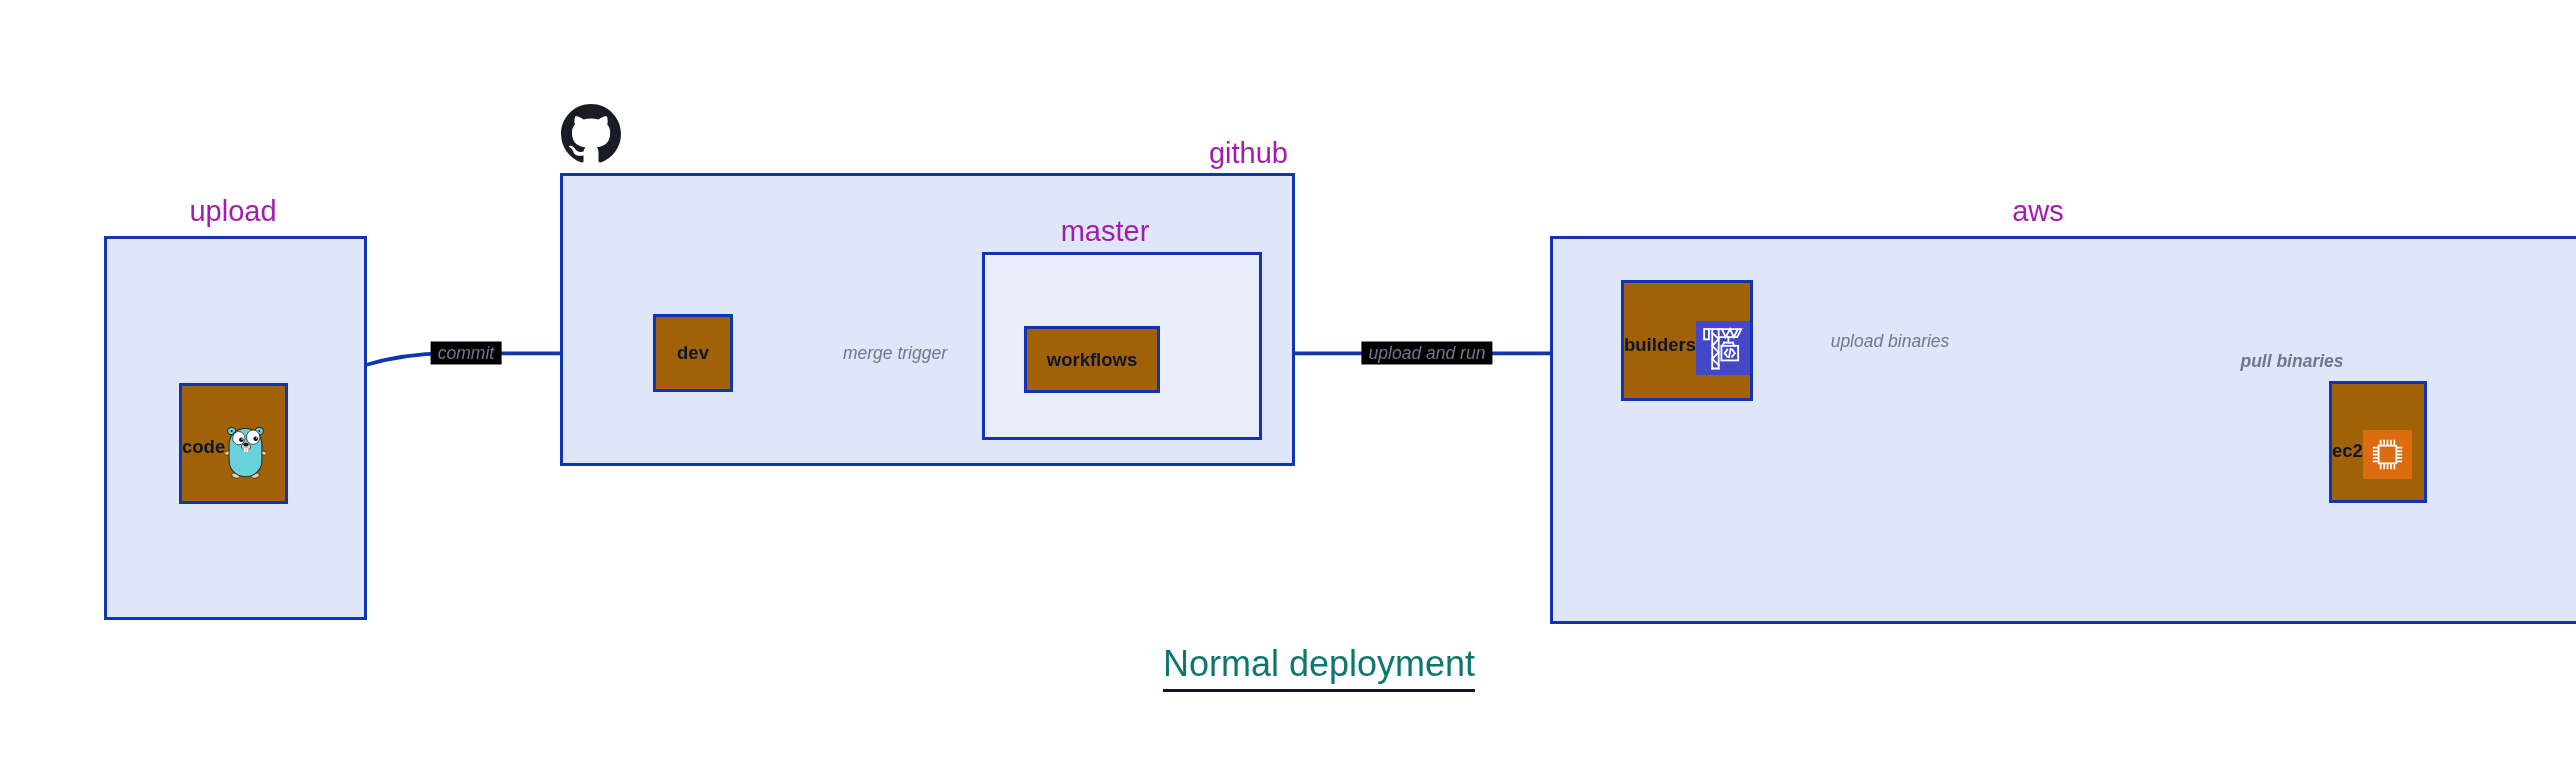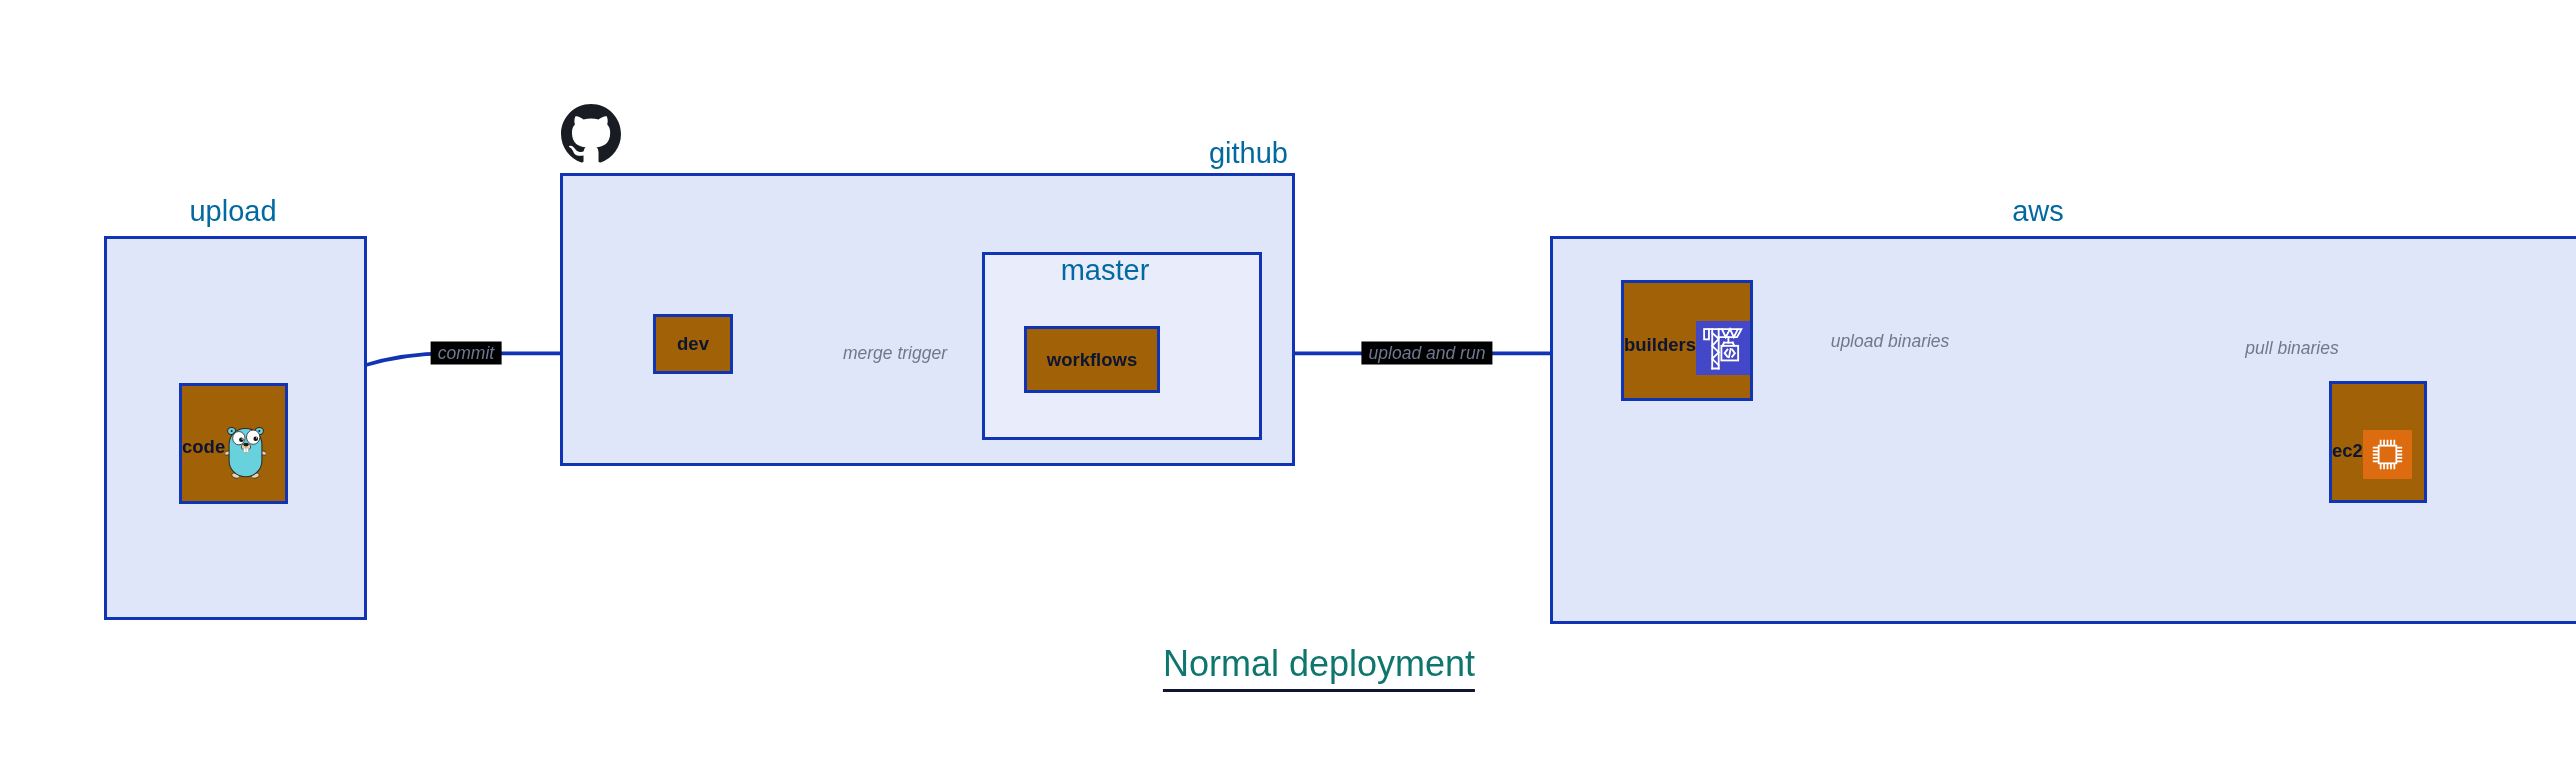--- a/index.html
+++ b/index.html
@@ -3,21 +3,21 @@
 <meta charset="utf-8">
 <style>
   html,body{margin:0;padding:0;background:#ffffff;}
   #canvas{position:relative;width:2604px;height:781px;background:#ffffff;overflow:hidden;
           font-family:"Liberation Sans",sans-serif;}
   svg.connectors{position:absolute;left:0;top:0;width:2604px;height:781px;pointer-events:none;}
 
   .group{position:absolute;background:#e0e6f9;border:3.6px solid #1134b5;box-sizing:border-box;}
   #group-master{background:#e9edfb;}
   .group-label{position:absolute;transform:translate(-50%,-100%);font:400 29px "Liberation Sans",sans-serif;
-               color:#0369a1;white-space:nowrap;text-align:right;}
+               color:#a21caf;white-space:nowrap;text-align:right;}
   #label-github{transform:translate(-100%,-100%);}
 
   .node{position:absolute;background:#a16207;border:3.6px solid #1134b5;box-sizing:border-box;
         display:flex;flex-direction:row;align-items:center;}
   .node.center{justify-content:center;}
   .node-label{font:700 18.5px "Liberation Sans",sans-serif;color:#0d1530;}
 
   .edge-label{position:absolute;transform:translate(-50%,-50%);font:italic 400 17.5px "Liberation Sans",sans-serif;
               color:#6f7890;padding:1px 7.2px;white-space:nowrap;}
   .bg-white{background:#000000;}
@@ -28,38 +28,38 @@
          padding-bottom:4.1px;border-bottom:3.6px solid #10162e;white-space:nowrap;}
 
   
   #group-local  {left:104px;  top:236px; width:263px;  height:384px;}
   #group-github {left:560px; top:173px; width:735px; height:293px;}
   #group-master {left:982px; top:252px; width:280px;  height:188px;}
   #group-aws    {left:1550px; top:236px; width:1035px; height:388px;}
 
   
   #node-code      {left:179px;  top:383px; width:109px; height:121px; padding-top:7px;}
-  #node-dev       {left:653px; top:314px; width:80px; height:60px;}
+  #node-dev       {left:653px; top:314px; width:80px; height:78px;}
   #node-workflows {left:1024px; top:326px; width:136px; height:67px;}
   #node-builders  {left:1621px; top:280px; width:132px; height:121px; padding-top:9.3px;}
   #node-s3        {left:2006px; top:280px; width:90px; height:121px; padding-top:9.3px;}
   #node-ec2       {left:2329px; top:381px; width:98px; height:122px; padding-top:18px;}
 
   
   #label-local  {left:233px;  top:228px;}
   #label-github {left:1288px; top:170px;}
-  #label-master {left:1105px; top:248px;margin-top:39px;}
+  #label-master {left:1105px; top:248px;}
   #label-aws    {left:2038px; top:228px;}
 
   
   #elabel-commit          {left:466px;  top:353px;}
   #elabel-merge_trigger   {left:895px; top:353px;}
   #elabel-upload_and_run  {left:1427px; top:353px;}
   #elabel-upload_binaries {left:1890px; top:341px;}
-  #elabel-pull_binaries   {left:2292px; top:348px;}
+  #elabel-pull_binaries   {left:2292px; top:361px;font-weight:bold;}
 
   
   .icon{display:block;}
   #octocat{position:absolute;left:561px;top:104px;width:60px;height:60px;}
   .icon-tile{border-radius:1px;}
   #node-code .icon{margin-top:7.2px;}
   #node-builders .icon{margin-top:5.2px;}
   #node-s3 .icon{margin-top:8.2px;}
   #node-ec2 .icon{margin-top:7.2px;}
 </style>

